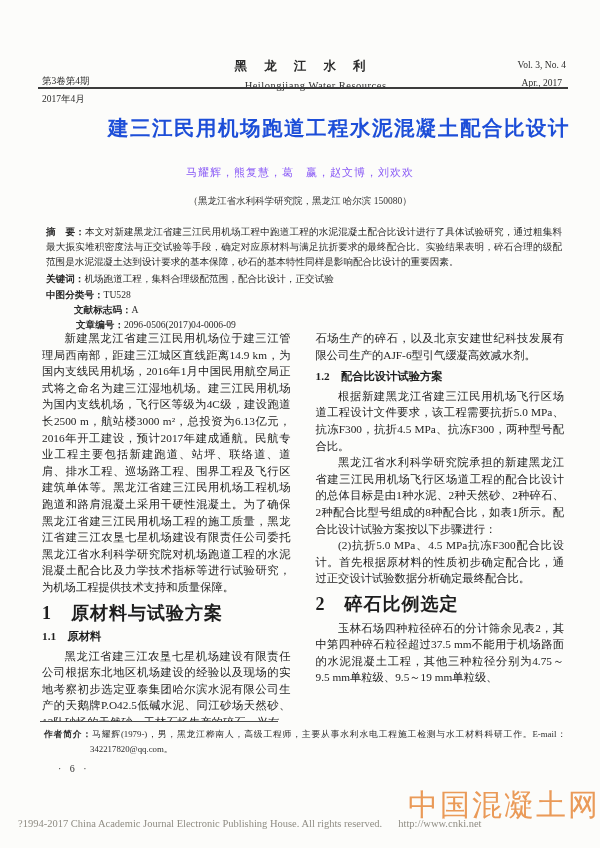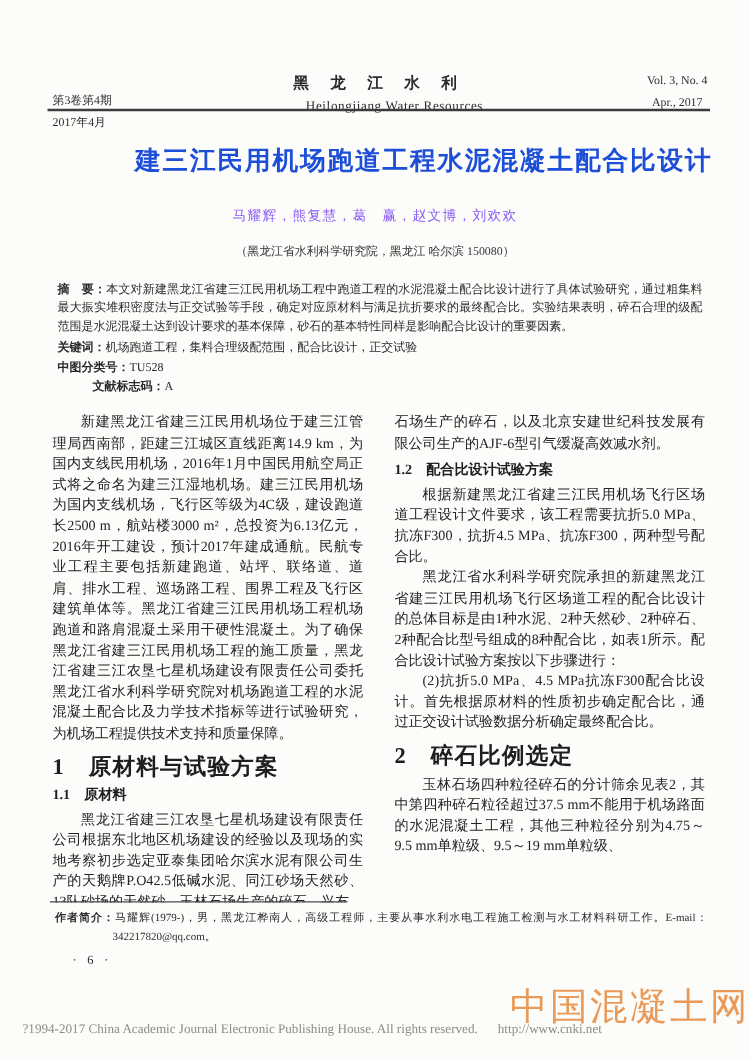--- a/index.html
+++ b/index.html
@@ -69,20 +69,21 @@
   <div class="title">建三江民用机场跑道工程水泥混凝土配合比设计</div>
   <div class="authors">马耀辉，熊复慧，葛　赢，赵文博，刘欢欢</div>
   <div class="affiliation">（黑龙江省水利科学研究院，黑龙江 哈尔滨 150080）</div>
 
   <div class="abstract">
     <div><span class="lbl">摘　要：</span><span>本文对新建黑龙江省建三江民用机场工程中跑道工程的水泥混凝土配合比设计进行了具体试验研究，通过粗集料最大振实堆积密度法与正交试验等手段，确定对应原材料与满足抗折要求的最终配合比。实验结果表明，碎石合理的级配范围是水泥混凝土达到设计要求的基本保障，砂石的基本特性同样是影响配合比设计的重要因素。</span></div>
     <div class="kwline"><span class="lbl">关键词：</span><span>机场跑道工程，集料合理级配范围，配合比设计，正交试验</span></div>
     <div class="clcline">
       <span><span class="lbl">中图分类号：</span><span>TU528</span></span>
       <span class="grp2"><span class="lbl">文献标志码：</span><span>A</span></span>
+      <span class="grp3"><span class="lbl">文章编号：</span><span>2096-0506(2017)04-0006-09</span></span>
     </div>
   </div>
 
   <div class="columns">
     <div class="col">
       <p>新建黑龙江省建三江民用机场位于建三江管理局西南部，距建三江城区直线距离14.9 km，为国内支线民用机场，2016年1月中国民用航空局正式将之命名为建三江湿地机场。建三江民用机场为国内支线机场，飞行区等级为4C级，建设跑道长2500 m，航站楼3000 m²，总投资为6.13亿元，2016年开工建设，预计2017年建成通航。民航专业工程主要包括新建跑道、站坪、联络道、道肩、排水工程、巡场路工程、围界工程及飞行区建筑单体等。黑龙江省建三江民用机场工程机场跑道和路肩混凝土采用干硬性混凝土。为了确保黑龙江省建三江民用机场工程的施工质量，黑龙江省建三江农垦七星机场建设有限责任公司委托黑龙江省水利科学研究院对机场跑道工程的水泥混凝土配合比及力学技术指标等进行试验研究，为机场工程提供技术支持和质量保障。</p>
       <div class="h-sec">1　原材料与试验方案</div>
       <div class="h-sub">1.1　原材料</div>
       <p>黑龙江省建三江农垦七星机场建设有限责任公司根据东北地区机场建设的经验以及现场的实地考察初步选定亚泰集团哈尔滨水泥有限公司生产的天鹅牌P.O42.5低碱水泥、同江砂场天然砂、13队砂场的天然砂、玉林石场生产的碎石、兴友</p>
     </div>

